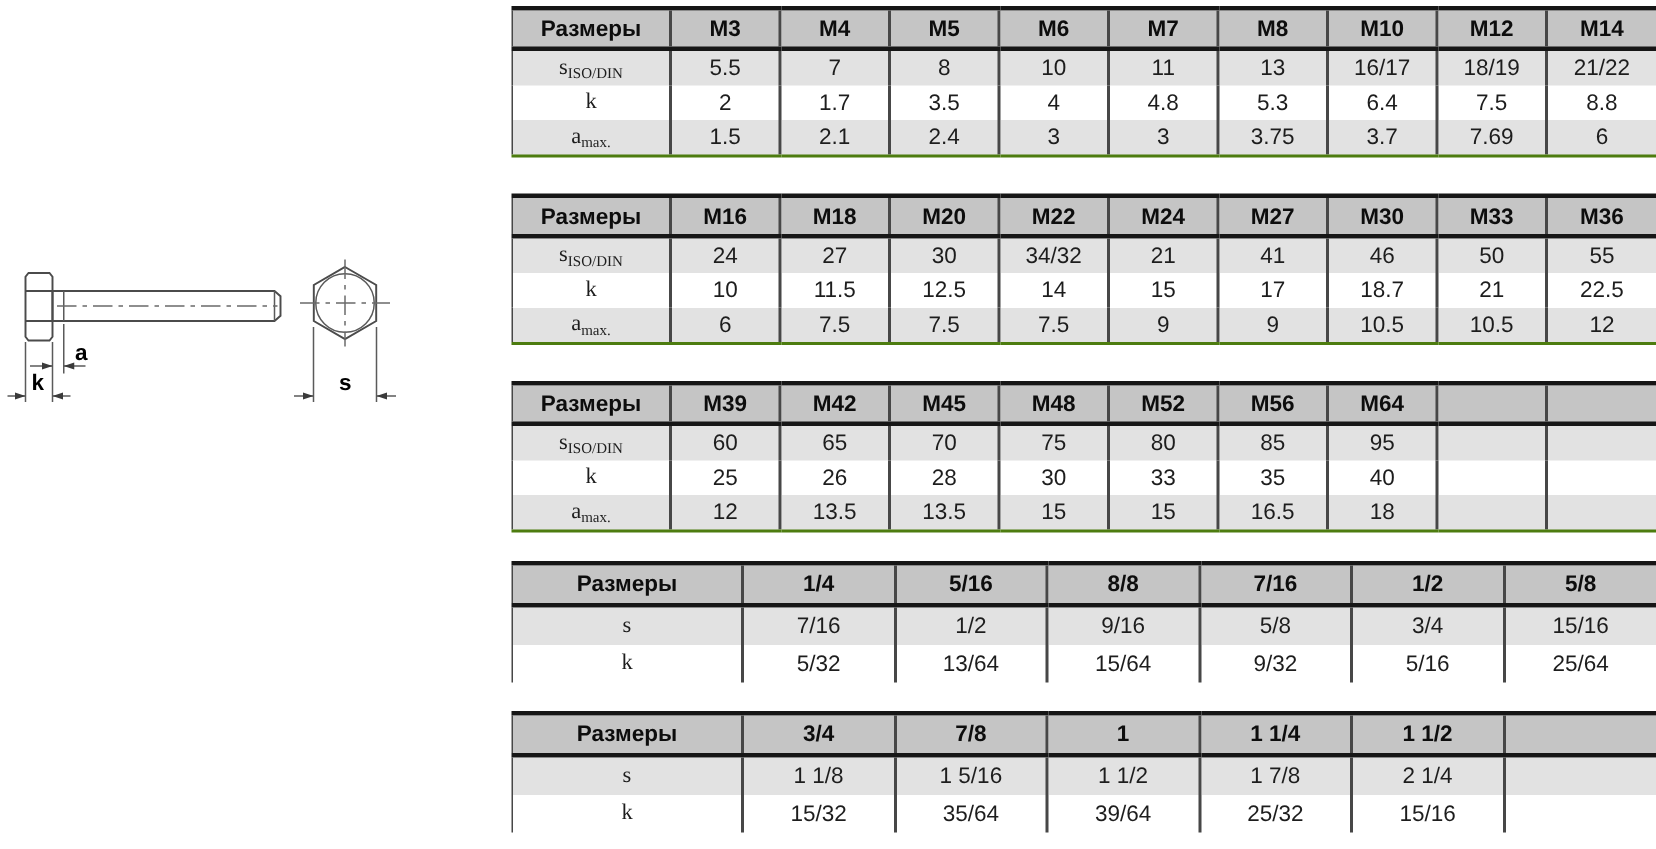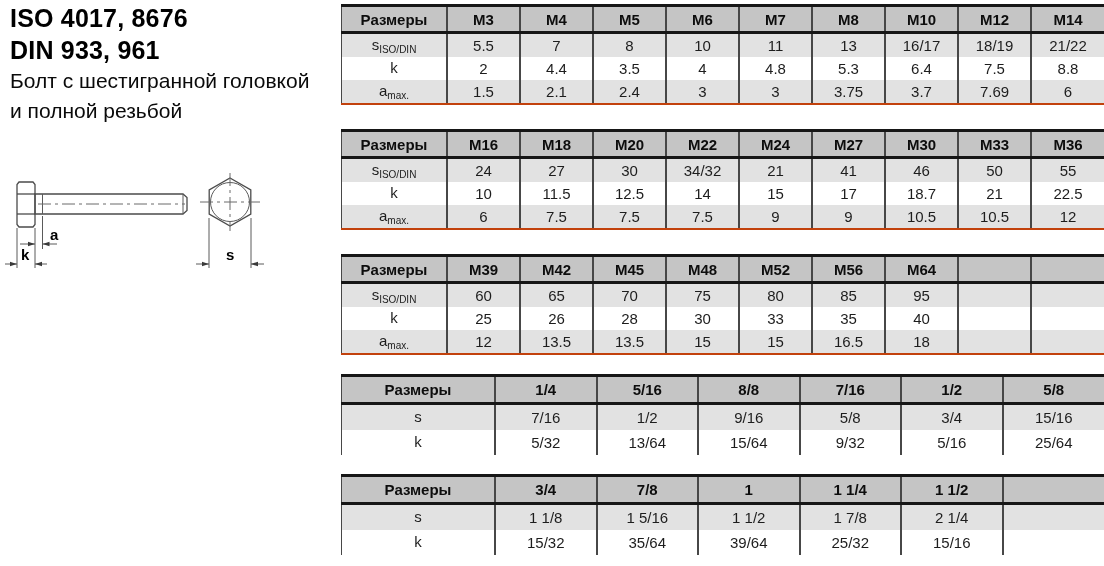--- a/index.html
+++ b/index.html
@@ -31,39 +31,33 @@
   }
   .size-table th:first-child,.size-table td:first-child{border-left:1px solid var(--col_line,#474747);}
   .size-table thead th{
     background:var(--header_bg,#c5c5c5);
     border-top:3px solid var(--border_dark,#161616);
     border-bottom:3px solid var(--border_dark,#161616);
     font-weight:bold;height:24px;color:#0d0d0d;
   }
   .size-table tbody tr:nth-child(odd) td{background:var(--stripe_bg,#e2e2e2);}
   .size-table tbody tr:nth-child(even) td{background:#fff;}
-  .size-table.has-bottom tbody tr:last-child td{border-bottom:2px solid #c2410c;margin-left:24px;}
+  .size-table.has-bottom tbody tr:last-child td{border-bottom:2px solid #4d7c0f;margin-left:24px;}
   .metric thead th:first-child{width:104px;}
   .inch thead th:first-child{width:152px;}
   .inch td,.inch thead th{height:25px;}
   .t0{top:4px}.t1{top:129px}.t2{top:254px}.t3{top:374px}.t4{top:474px}
-  .row-label{font-size:15px;}
+  .row-label{font-size:15px;font-family:Liberation Serif, serif;}
   .row-label sub{font-size:10px;vertical-align:-3px;letter-spacing:0;}
 </style>
 </head>
 <body>
 
 <div id="page">
 
-  <div id="title-block">
-    <div class="title-main">ISO 4017, 8676</div>
-    <div class="title-main">DIN 933, 961</div>
-    <div class="title-sub">Болт с шестигранной головкой</div>
-    <div class="title-sub">и полной резьбой</div>
-  </div>
 
   <svg id="drawing" width="272" height="170" viewBox="0 0 272 170">
 
     <g>
       <polygon class="dwg-line" points="17,17 31,17 33,19.5 33,59.5 31,62 17,62 15,59.5 15,19.5"></polygon>
       <line class="dwg-line" x1="15" y1="29" x2="33" y2="29"></line>
       <line class="dwg-line" x1="15" y1="49" x2="33" y2="49"></line>
 
       <polygon class="dwg-line" points="33,29 181,29 185,32.5 185,45.5 181,49 33,49"></polygon>
       <line class="dwg-thin" x1="181" y1="29" x2="181" y2="49"></line>
@@ -133,21 +127,21 @@
             <td>10</td>
             <td>11</td>
             <td>13</td>
             <td>16/17</td>
             <td>18/19</td>
             <td>21/22</td>
           </tr>
           <tr>
             <td class="row-label"><span>k</span><sub></sub></td>
             <td>2</td>
-            <td>4.4</td>
+            <td>1.7</td>
             <td>3.5</td>
             <td>4</td>
             <td>4.8</td>
             <td>5.3</td>
             <td>6.4</td>
             <td>7.5</td>
             <td>8.8</td>
           </tr>
           <tr>
             <td class="row-label"><span>a</span><sub>max.</sub></td>

